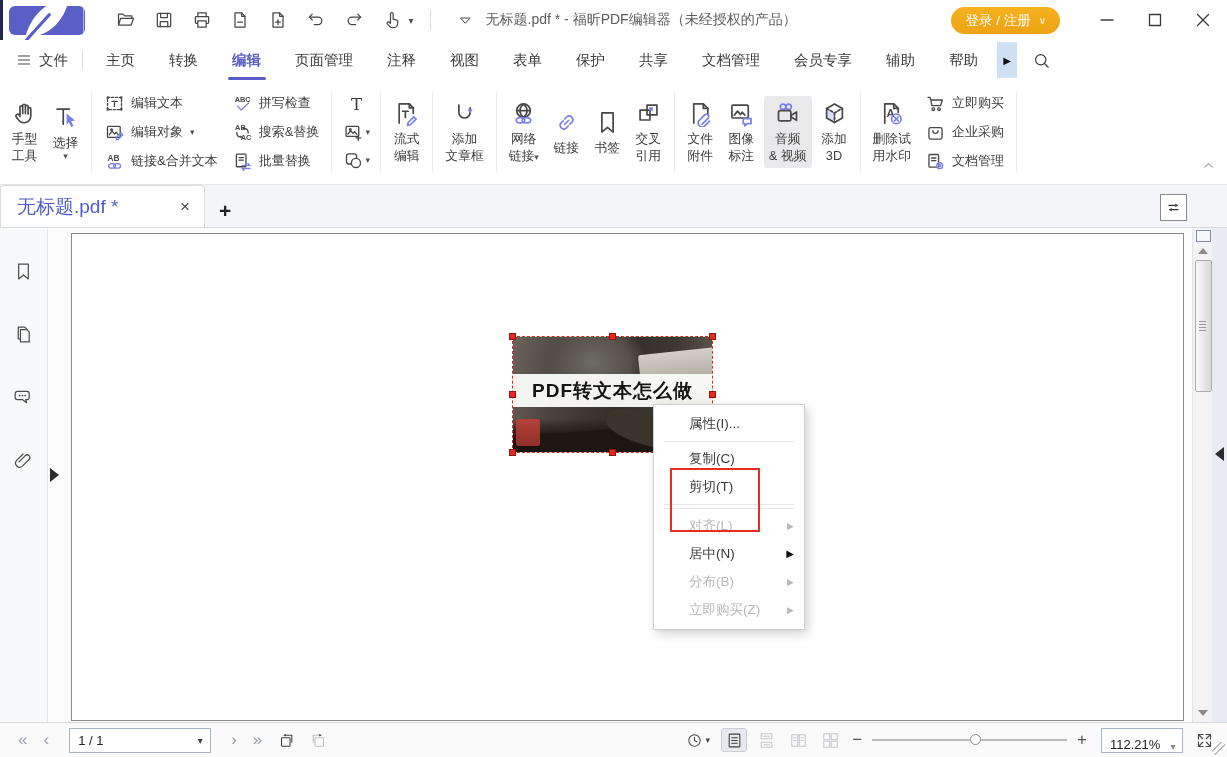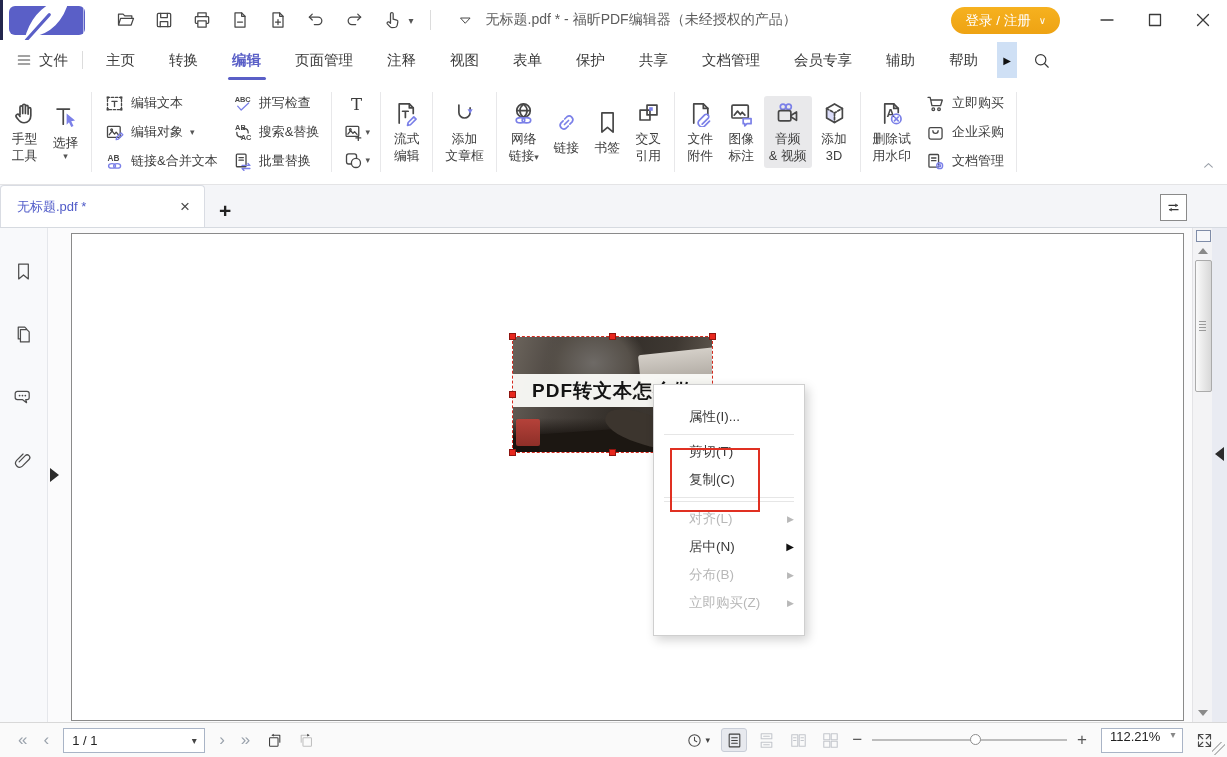--- a/index.html
+++ b/index.html
@@ -58,21 +58,21 @@
   .rrow .crt{font-size:9px;color:#555;margin-left:1px}
   .rmini{width:34px;height:28px;display:flex;align-items:center;justify-content:center;cursor:pointer;gap:2px}
   .rmini svg{width:21px;height:21px}
   .rmini .crt{font-size:9px;color:#555}
   .ribbon-collapse{position:absolute;right:12px;bottom:8px;cursor:pointer}
   .ribbon-collapse svg{width:13px;height:13px;stroke:#9aa0a8}
 
   
   .tabbar{position:absolute;left:0;top:185px;width:1227px;height:43px;background:#f4f5f8;border-bottom:1px solid #d6dae0;box-sizing:border-box;display:flex;align-items:flex-end}
   .tab{width:205px;height:42px;background:#fff;border:1px solid #d9dce3;border-bottom:none;border-radius:4px 4px 0 0;display:flex;align-items:center;padding:0 10px 0 16px;box-sizing:border-box;cursor:pointer}
-  .tab .tl{flex:1;font-size:13px;color:#4f5ac8;white-space:nowrap;overflow:hidden}
+  .tab .tl{flex:1;font-size:19px;color:#4f5ac8;white-space:nowrap;overflow:hidden}
   .tab .tc{font-size:17px;color:#4a4a4a;cursor:pointer;padding:0 4px}
   .tab-add{font-size:21px;font-weight:bold;color:#222;margin:0 0 6px 14px;cursor:pointer;line-height:20px}
   .tab-switch{position:absolute;right:40px;top:9px;width:25px;height:25px;border:1px solid #8a8a8a;background:#fff;display:flex;align-items:center;justify-content:center;cursor:pointer}
   .tab-switch svg{width:17px;height:17px;stroke:#333}
 
   
   .main{position:absolute;left:0;top:228px;width:1227px;height:494px;background:#fbfbfc}
   .sidebar{position:absolute;left:0;top:0;width:48px;height:100%;background:#f8f9fb;border-right:1px solid #e5e7eb;box-sizing:border-box;display:flex;flex-direction:column;align-items:center;padding-top:28px;gap:33px}
   .sb-ic{width:30px;height:30px;display:flex;align-items:center;justify-content:center;cursor:pointer}
   .sb-ic svg{width:21px;height:21px;stroke:#4c4c4c;stroke-width:1.4}
@@ -88,56 +88,56 @@
   .ph-dark{position:absolute;left:0;bottom:0;width:100%;height:34px;background:linear-gradient(rgba(23,18,14,0),#17120e 60%)}
   .ph-book{position:absolute;left:26px;bottom:-4px;width:125px;height:26px;background:#1c1712;transform:rotate(-4deg)}
   .ph-cup{position:absolute;left:3px;bottom:6px;width:24px;height:27px;background:linear-gradient(#b5423a,#8e2f28);border-radius:2px}
   .ph-arm{position:absolute;right:28px;bottom:8px;width:80px;height:30px;background:#3c352e;border-radius:45%;transform:rotate(18deg)}
   .banner{position:absolute;left:0;top:37px;width:100%;height:33px;background:rgba(250,250,247,.96);display:flex;align-items:center;justify-content:center}
   .banner span{font-size:19px;font-weight:bold;color:#141414;letter-spacing:1px;white-space:nowrap}
   .sel-border{position:absolute;inset:-1px;border:1px dashed #d42a1e;pointer-events:none}
   .handle{position:absolute;width:7px;height:7px;background:#e8281e;border:1px solid #8f1510;box-sizing:border-box}
 
   
-  .cmenu{position:absolute;left:653px;top:156px;width:152px;background:#fff;border:1px solid #cfcfcf;box-shadow:3px 4px 10px rgba(0,0,0,.18);padding:18px 0;box-sizing:border-box}
+  .cmenu{position:absolute;left:653px;top:176px;width:152px;background:#fff;border:1px solid #cfcfcf;box-shadow:3px 4px 10px rgba(0,0,0,.18);padding:5px 0;box-sizing:border-box}
   .cmi{position:relative;height:28px;line-height:28px;padding-left:35px;font-size:13.5px;color:#3a3a3a;cursor:pointer;white-space:nowrap}
   .cmi.dis{color:#b8b8b8;cursor:default}
   .cmi .arr{position:absolute;right:10px;top:0;font-size:9px}
   .cmi.dis .arr{color:#b8b8b8}
   .cdiv{height:1px;background:#e6e6e6;margin:3px 10px}
   .red-box{position:absolute;left:16px;top:63px;width:86px;height:60px;border:2px solid #e03022;pointer-events:none}
 
   
   .right-strip{position:absolute;right:0;top:0;width:15px;height:100%;background:#e9ebf2}
   .panel-expand{position:absolute;right:3px;top:219px;width:0;height:0;border-top:7px solid transparent;border-bottom:7px solid transparent;border-right:9px solid #2b2b2b;cursor:pointer}
   .vscroll{position:absolute;right:15px;top:0;width:20px;height:100%;background:#f3f3f5;border-left:1px solid #e3e3e6;box-sizing:border-box}
   .sb-topbox{position:absolute;left:3px;top:2px;width:13px;height:10px;border:1px solid #7f8ca8;background:#f6f7fa;cursor:pointer}
   .sb-up{position:absolute;left:5px;top:20px;width:0;height:0;border-left:5px solid transparent;border-right:5px solid transparent;border-bottom:6px solid #8a8a8a;cursor:pointer}
   .sb-down{position:absolute;left:5px;bottom:6px;width:0;height:0;border-left:5px solid transparent;border-right:5px solid transparent;border-top:6px solid #8a8a8a;cursor:pointer}
   .sb-thumb{position:absolute;left:2px;top:32px;width:15px;height:130px;background:linear-gradient(90deg,#fafafa,#d8d8d8);border:1px solid #ababab;border-radius:2px;cursor:pointer}
   .sb-grip{position:absolute;left:3px;top:50%;margin-top:-5px;width:7px;height:10px;background:repeating-linear-gradient(#9a9a9a 0 1px,transparent 1px 3px)}
 
   
   .statusbar{position:absolute;left:0;top:722px;width:1227px;height:35px;background:#fafafa;border-top:1px solid #d8d8d8;box-sizing:border-box;display:flex;align-items:center;padding:0 10px}
   .nav-g{font-size:17px;color:#9aa2ac;padding:0 8px;cursor:pointer;user-select:none}
-  .page-combo{width:140px;height:23px;border:1px solid #a9b4c6;background:#fff;display:flex;align-items:center;margin:0 6px;cursor:pointer}
+  .page-combo{width:140px;height:23px;border:1px solid #a9b4c6;background:#fff;display:flex;align-items:center;margin:0 12px;cursor:pointer}
   .page-combo .pv{flex:1;padding-left:8px;font-size:13px;color:#222}
   .page-combo .pc{width:20px;text-align:center;font-size:10px;color:#444}
   .view-ic{width:26px;height:24px;display:flex;align-items:center;justify-content:center;cursor:pointer;margin:0 3px;border-radius:3px}
   .view-ic svg{width:17px;height:17px}
   .view-ic.on{background:#e7e9ee;border:1px solid #c8cdd7;box-sizing:border-box}
   .view-ic.off svg{stroke:#c3c6cc}
   .dark svg{stroke:#3f3f3f}
   .gray svg{stroke:#c0c0c0}
   .sb-right{margin-left:auto;display:flex;align-items:center}
   .zoom-sign{font-size:17px;color:#555;padding:0 6px;cursor:pointer;user-select:none}
   .slider{position:relative;width:195px;height:20px;margin:0 4px;cursor:pointer}
   .slider .track{position:absolute;left:0;right:0;top:9px;height:1.5px;background:#bdbdbd}
   .slider .thumb{position:absolute;left:50%;top:4px;width:11px;height:11px;background:#fff;border:1.5px solid #8d8d8d;border-radius:50%;box-sizing:border-box}
-  .zoom-combo{width:80px;height:23px;border:1px solid #a9b4c6;background:#fff;display:flex;align-items:flex-start;margin:0 8px;cursor:pointer}
+  .zoom-combo{width:80px;height:23px;border:1px solid #a9b4c6;background:#fff;display:flex;align-items:flex-end;margin:0 8px;cursor:pointer}
   .zoom-combo .zv{flex:1;padding-left:8px;font-size:13px;color:#222}
   .zoom-combo .zc{width:18px;text-align:center;font-size:10px;color:#888}
   .fs-btn{width:26px;height:24px;display:flex;align-items:center;justify-content:center;cursor:pointer}
   .fs-btn svg{width:17px;height:17px;stroke:#4a4a4a}
   .grip{position:absolute;right:2px;bottom:2px;width:13px;height:13px;background:
     linear-gradient(135deg,transparent 0 6px,#bbb 6px 7.5px,transparent 7.5px 10px,#bbb 10px 11.5px,transparent 11.5px);cursor:nwse-resize}
   .clockwrap{display:flex;align-items:center;gap:3px;margin-right:8px;cursor:pointer}
   .clockwrap svg{width:17px;height:17px;stroke:#4a4a4a}
   .clockwrap .cc{font-size:9px;color:#444}
 </style>
@@ -572,22 +572,22 @@
     <div class="handle" style="left:-4px;top:50%;margin-top:-4px"></div>
     <div class="handle" style="right:-4px;top:50%;margin-top:-4px"></div>
     <div class="handle" style="left:-4px;bottom:-4px"></div>
     <div class="handle" style="left:50%;margin-left:-4px;bottom:-4px"></div>
     <div class="handle" style="right:-4px;bottom:-4px"></div>
   </div>
 
   <div class="cmenu">
     <div class="cmi">属性(I)...</div>
     <div class="cdiv"></div>
+    <div class="cmi">复制(C)</div>
     <div class="cmi">剪切(T)</div>
-    <div class="cmi">复制(C)</div>
     <div class="cdiv"></div>
     <div class="cdiv"></div>
     <div class="cmi dis"><span>对齐(L)</span><span class="arr">▶</span></div>
     <div class="cmi"><span>居中(N)</span><span class="arr" style="color:#111;font-size:10px">▶</span></div>
     <div class="cmi dis"><span>分布(B)</span><span class="arr">▶</span></div>
     <div class="cmi dis"><span>立即购买(Z)</span><span class="arr">▶</span></div>
     <div class="red-box"></div>
   </div>
 
   <div class="right-strip">

